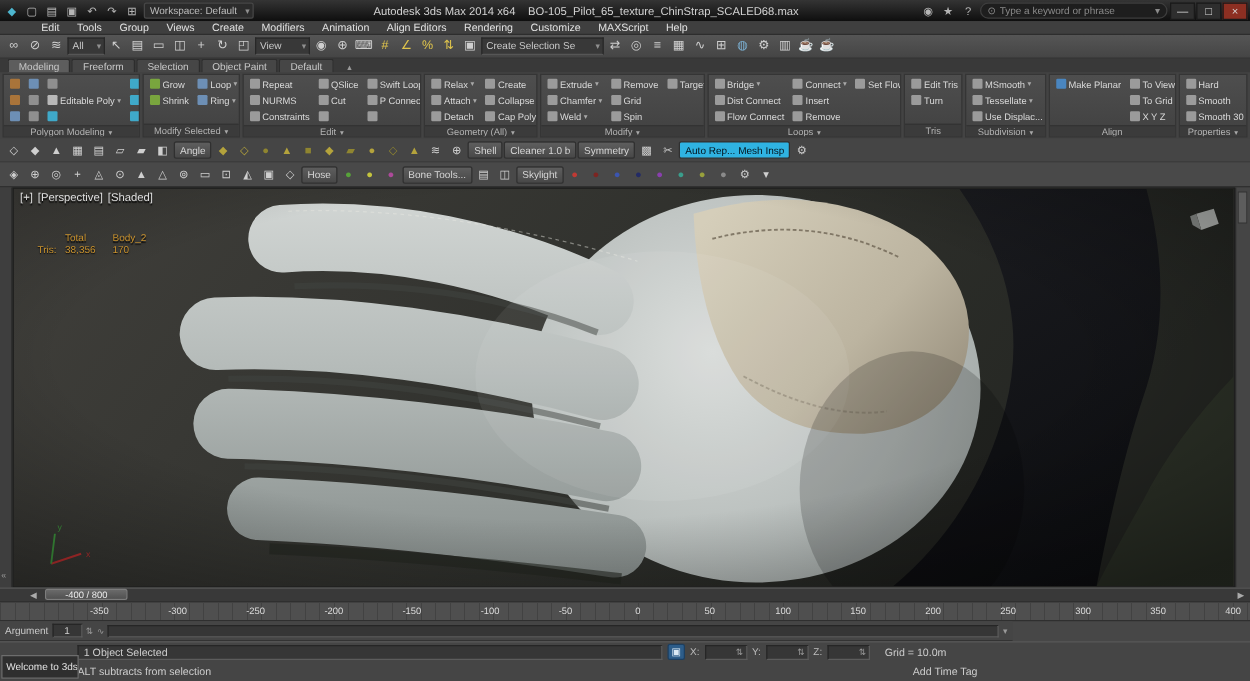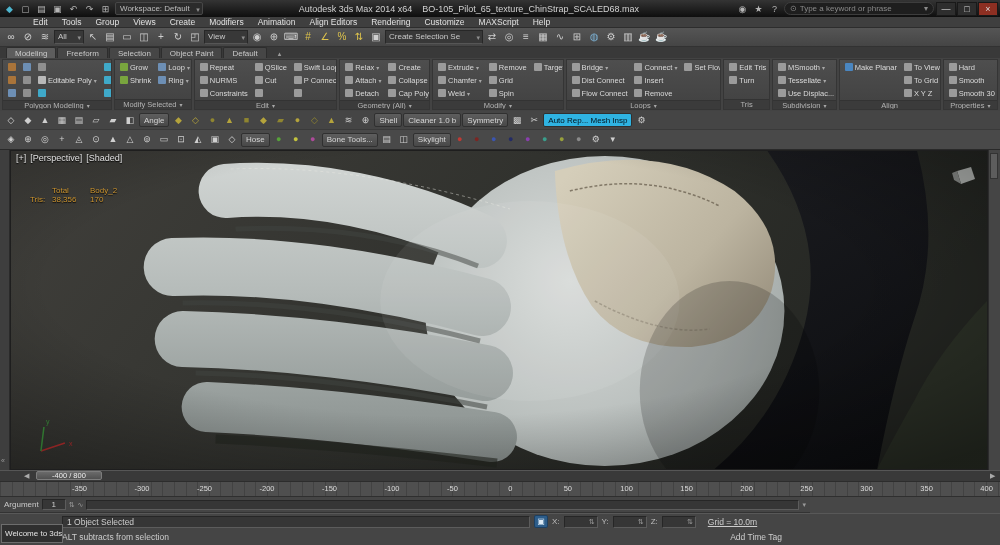--- a/index.html
+++ b/index.html
@@ -70,21 +70,21 @@
 #arg-field{width:24px;height:11px;font-size:8px;text-align:center;line-height:10px;}
 .spin{font-size:7px;color:#9a9a9a;}
 #trackbar-strip{flex:1;height:10px;}
 
 #status1{left:0;top:513px;width:1000px;height:16px;background:#454545;border-top:1px solid #585858;display:flex;align-items:center;gap:4px;padding:0 218px 0 62px;}
 #status2{left:0;top:529px;width:1000px;height:16px;background:#454545;display:flex;align-items:center;gap:4px;padding:0 218px 0 62px;}
 #status-field{width:468px;height:12px;font-size:8.5px;line-height:11px;padding:0 4px;white-space:nowrap;overflow:hidden;}
 #lock-btn{width:14px;height:13px;display:inline-flex;align-items:center;justify-content:center;background:#2d5d8a;border:1px solid #1d3f60;font-size:8px;color:#dbe9f5;border-radius:2px;}
 .coordlab{font-size:8px;color:#bdbdbd;}
 .coordfield{width:34px;height:12px;font-size:8px;padding:0 2px;display:inline-flex;align-items:center;justify-content:flex-end;gap:2px;}
-#grid-label{font-size:8.5px;color:#cdcdcd;white-space:nowrap;margin-left:8px;text-decoration:underline;}
+#grid-label{font-size:8.5px;color:#cdcdcd;white-space:nowrap;margin-left:8px;}
 #prompt-text{font-size:8.5px;color:#cdcdcd;white-space:nowrap;overflow:hidden;flex:1;}
 #timetag{font-size:8.5px;color:#cdcdcd;white-space:nowrap;margin-left:8px;}
 #welcome-btn{left:1px;top:524px;width:62px;height:19px;background:#2f2f2f;border:1px solid #6d6d6d;font-size:8px;color:#e3e3e3;display:flex;align-items:center;padding:0 3px;white-space:nowrap;overflow:hidden;z-index:5;}
 
 #key-cluster{left:784px;top:513px;width:216px;height:32px;display:flex;gap:2px;padding:1px;margin-top:36px;}
 .kcol{display:flex;flex-direction:column;gap:1px;}
 .skbtn{height:14px;display:inline-flex;align-items:center;justify-content:center;font-size:8px;color:#d8d8d8;padding:0 3px;white-space:nowrap;background:linear-gradient(#5e5e5e,#484848);border:1px solid #2f2f2f;border-radius:2px;}
 #autokey-btn,#setkey-btn{width:44px;}
 #keysel-dd{position:relative;width:60px;height:14px;background:#2d5d8a;border:1px solid #1c3c5c;font-size:8px;color:#eaf3fb;line-height:12px;padding:0 11px 0 3px;white-space:nowrap;overflow:hidden;}
 #keyfilters-btn{width:60px;}

